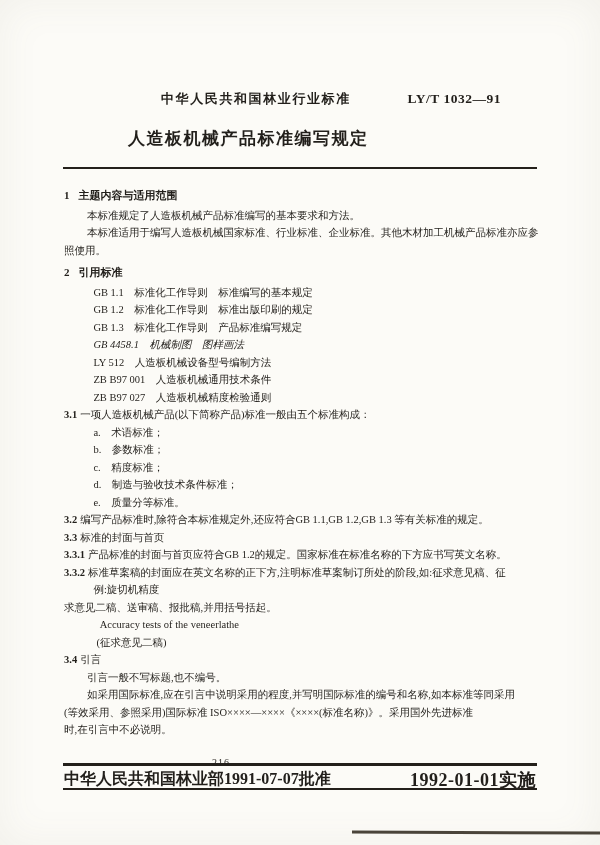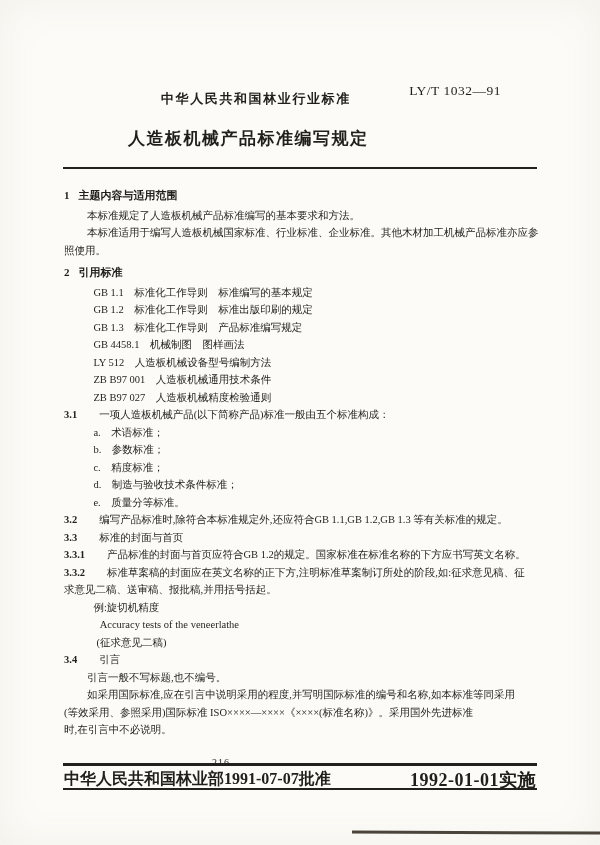--- a/index.html
+++ b/index.html
@@ -22,24 +22,24 @@
     top: 90px;
     left: 161px;
     font-size: 13px;
     font-weight: bold;
     letter-spacing: 1.6px;
     white-space: nowrap;
   }
 
   .doc-number {
     position: absolute;
-    top: 83px;
+    top: 91px;
     right: 99px;
     font-size: 13.5px;
-    font-weight: normal;
+    font-weight: bold;
     letter-spacing: 0.5px;
     white-space: nowrap;
   }
 
   .doc-title {
     position: absolute;
     top: 127px;
     left: 128px;
     font-size: 17px;
     font-weight: bold;
@@ -64,21 +64,21 @@
     line-height: 17.5px;
     white-space: nowrap;
   }
   .line.h {
     font-weight: bold;
     font-size: 11px;
     margin-top: 5px;
     margin-bottom: 2px;
   }
   .line.h:first-child { margin-top: 0; }
-  .clause-num { font-weight: bold; margin-right: 22px; }
+  .clause-num { font-weight: bold; margin-right: 3px; }
   .line.h .clause-num { margin-right: 9px; }
 
   .footer-approval {
     position: absolute;
     top: 769px;
     left: 64px;
     font-size: 16px;
     font-weight: bold;
     white-space: nowrap;
   }
@@ -124,36 +124,36 @@
 
   <div class="doc-body">
       <div class="line h"><span class="clause-num">1</span>主题内容与适用范围</div>
       <div class="line p" style="padding-left: 2.2em;">本标准规定了人造板机械产品标准编写的基本要求和方法。</div>
       <div class="line p" style="padding-left: 2.2em;">本标准适用于编写人造板机械国家标准、行业标准、企业标准。其他木材加工机械产品标准亦应参</div>
       <div class="line p">照使用。</div>
       <div class="line h"><span class="clause-num">2</span>引用标准</div>
       <div class="line ref" style="padding-left: 2.8em;">GB 1.1　标准化工作导则　标准编写的基本规定</div>
       <div class="line ref" style="padding-left: 2.8em;">GB 1.2　标准化工作导则　标准出版印刷的规定</div>
       <div class="line ref" style="padding-left: 2.8em;">GB 1.3　标准化工作导则　产品标准编写规定</div>
-      <div class="line ref" style="padding-left: 2.8em;">GB 4458.1　机械制图　图样画法</div>
+      <div class="line ref" style="padding-left: 2.8em; font-style: italic;">GB 4458.1　机械制图　图样画法</div>
       <div class="line ref" style="padding-left: 2.8em;">LY 512　人造板机械设备型号编制方法</div>
       <div class="line ref" style="padding-left: 2.8em;">ZB B97 001　人造板机械通用技术条件</div>
       <div class="line ref" style="padding-left: 2.8em;">ZB B97 027　人造板机械精度检验通则</div>
       <div class="line cl"><span class="clause-num">3.1</span>一项人造板机械产品(以下简称产品)标准一般由五个标准构成：</div>
       <div class="line item" style="padding-left: 2.8em;">a.　术语标准；</div>
       <div class="line item" style="padding-left: 2.8em;">b.　参数标准；</div>
       <div class="line item" style="padding-left: 2.8em;">c.　精度标准；</div>
       <div class="line item" style="padding-left: 2.8em;">d.　制造与验收技术条件标准；</div>
       <div class="line item" style="padding-left: 2.8em;">e.　质量分等标准。</div>
       <div class="line cl"><span class="clause-num">3.2</span>编写产品标准时,除符合本标准规定外,还应符合GB 1.1,GB 1.2,GB 1.3 等有关标准的规定。</div>
       <div class="line cl"><span class="clause-num">3.3</span>标准的封面与首页</div>
       <div class="line cl"><span class="clause-num">3.3.1</span>产品标准的封面与首页应符合GB 1.2的规定。国家标准在标准名称的下方应书写英文名称。</div>
       <div class="line cl"><span class="clause-num">3.3.2</span>标准草案稿的封面应在英文名称的正下方,注明标准草案制订所处的阶段,如:征求意见稿、征</div>
+      <div class="line p" style="padding-left: 2.8em;">例:旋切机精度</div>
       <div class="line p">求意见二稿、送审稿、报批稿,并用括号括起。</div>
-      <div class="line p" style="padding-left: 2.8em;">例:旋切机精度</div>
       <div class="line p" style="padding-left: 3.4em;">Accuracy tests of the veneerlathe</div>
       <div class="line p" style="padding-left: 3.1em;">(征求意见二稿)</div>
       <div class="line cl"><span class="clause-num">3.4</span>引言</div>
       <div class="line p" style="padding-left: 2.2em;">引言一般不写标题,也不编号。</div>
       <div class="line p" style="padding-left: 2.2em;">如采用国际标准,应在引言中说明采用的程度,并写明国际标准的编号和名称,如本标准等同采用</div>
       <div class="line p">(等效采用、参照采用)国际标准 ISO××××—××××《××××(标准名称)》。采用国外先进标准</div>
       <div class="line p">时,在引言中不必说明。</div>
     </div>
 
   <div class="rule rule-footer-top"></div>

